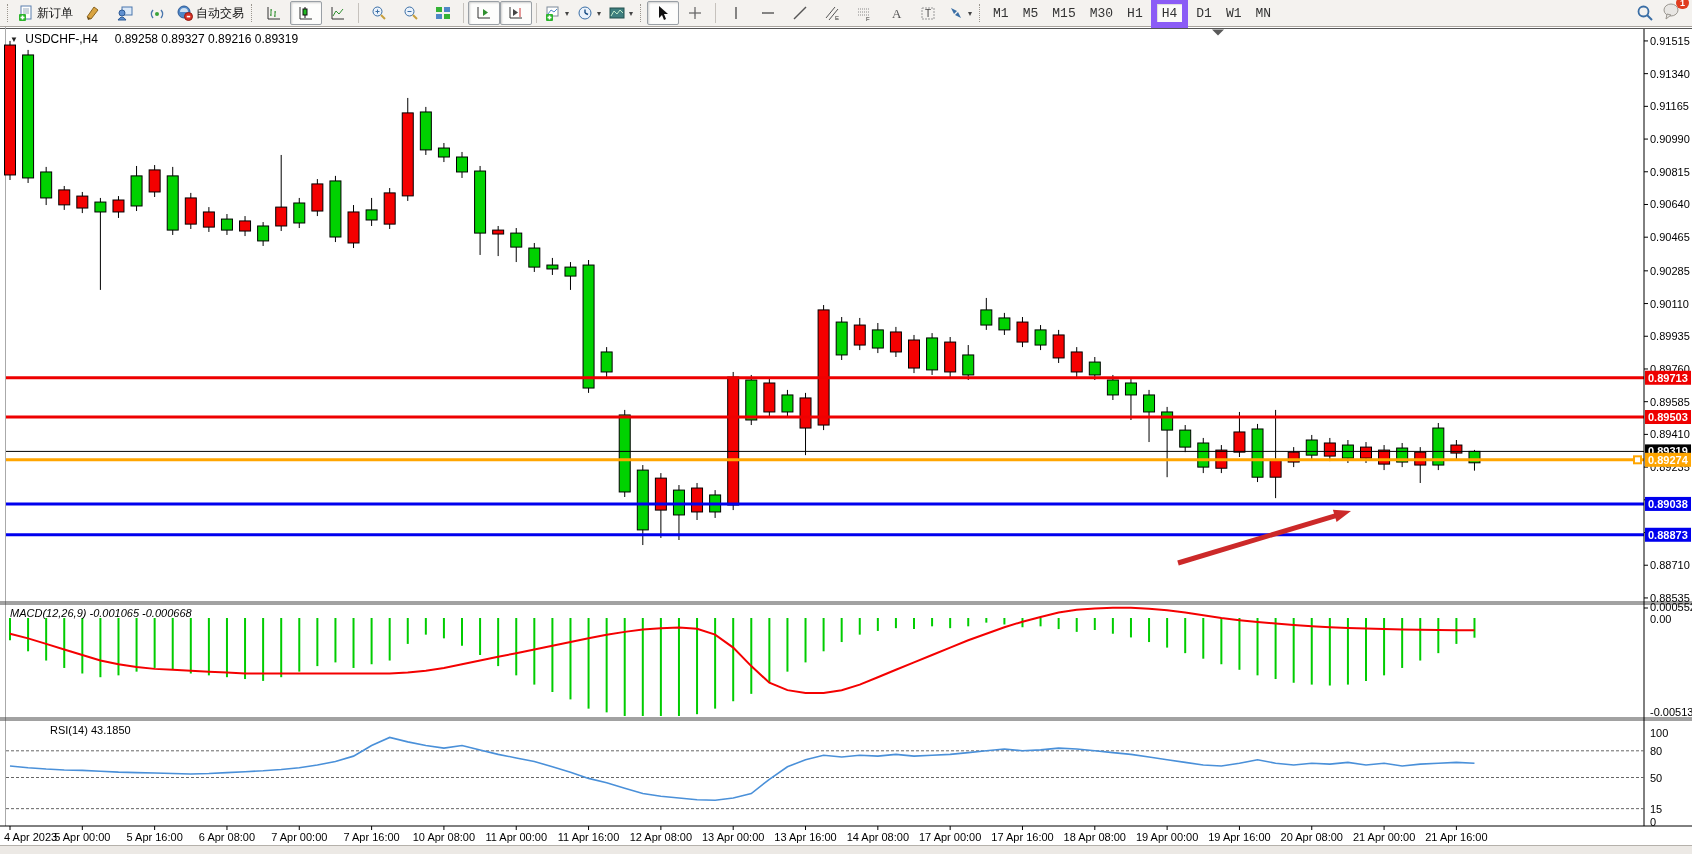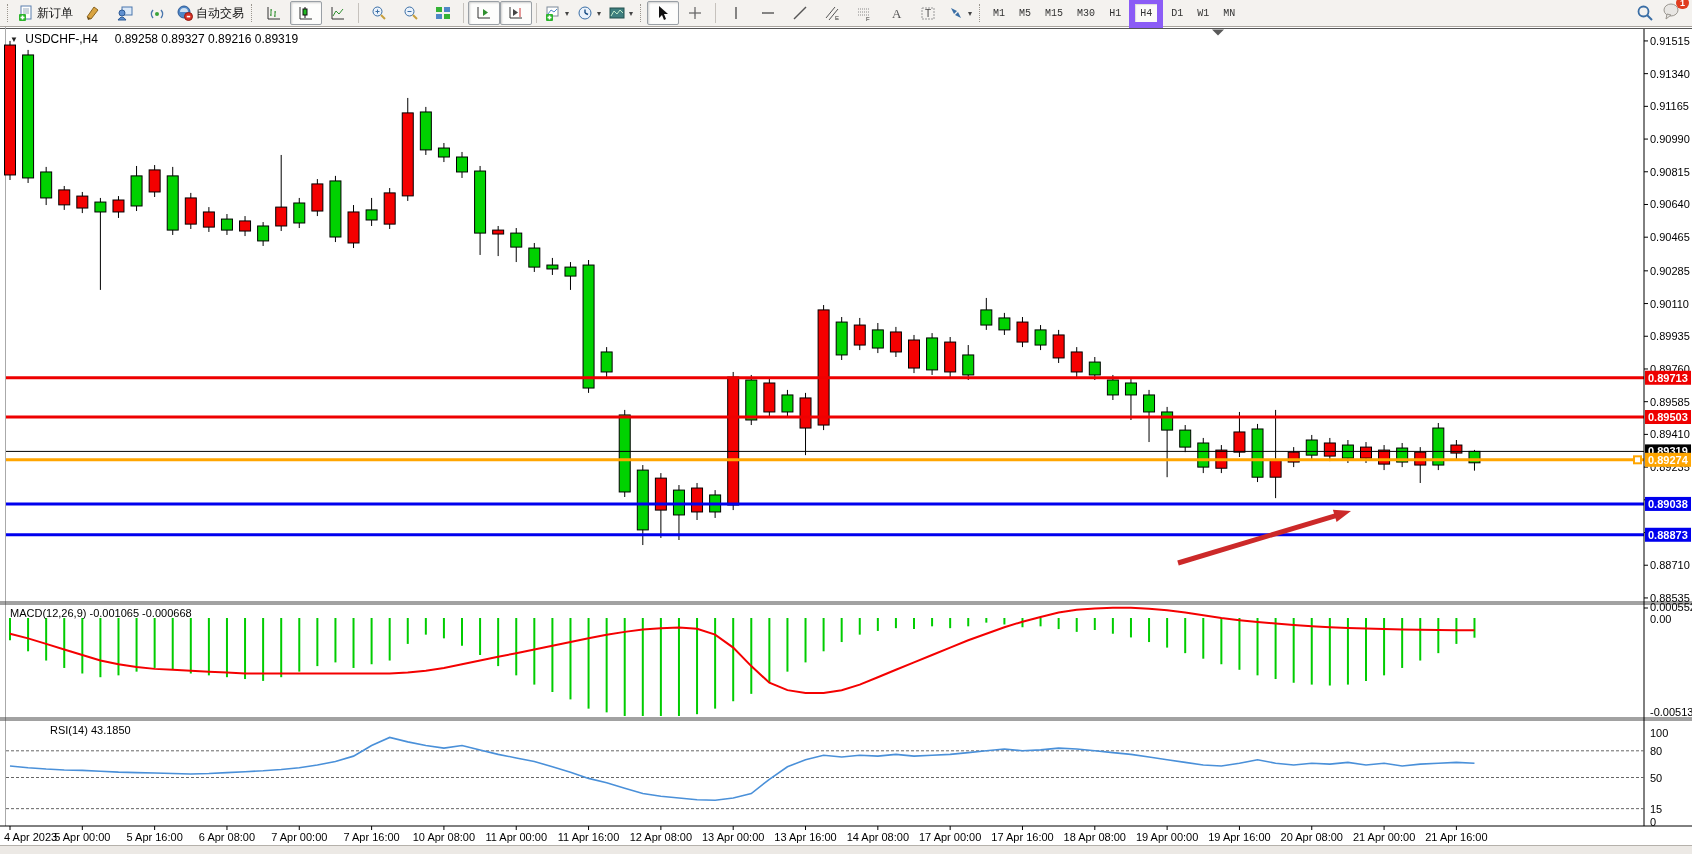--- a/index.html
+++ b/index.html
@@ -9,33 +9,33 @@
   .toolbar{position:absolute;top:0;left:0;width:1692px;height:27px;background:#f4f2ef;
            border-bottom:1px solid #a9a49e;display:flex;align-items:center;padding-left:4px;
            box-sizing:border-box;z-index:5;}
   .tbtn{height:22px;min-width:24px;display:flex;align-items:center;justify-content:center;gap:3px;
         padding:0 3px;border:1px solid transparent;border-radius:2px;font-size:12px;color:#222;text-align:center;}
   .tbtn.pressed{background:#fdfdfc;border:1px solid #9aa0a6;box-shadow:inset 1px 1px 2px rgba(0,0,0,.18);}
   .tbtn .lbl{font-size:12px;color:#111;white-space:nowrap;}
   .sep{width:1px;height:20px;background:#c6c2bd;margin:0 4px;}
   .grip{width:3px;height:18px;margin:0 3px;border-left:1px dotted #9b968f;}
   .drop{font-size:8px;color:#444;margin-left:1px;}
-  .period{height:18px;padding:0 5px;margin:0 1px;font-size:10px;color:#333;display:flex;
+  .period{height:18px;padding:0 5px;margin:0 1px;font-size:13px;color:#333;display:flex;
           align-items:center;border:1px solid transparent;font-family:"Liberation Mono","DejaVu Sans Mono",monospace;}
   .period.active{background:#fbfaf8;border:6px solid #8b5cf6;box-shadow:inset 1px 1px 1px rgba(0,0,0,.12);}
   .right-box{margin-left:auto;display:flex;align-items:center;margin-right:10px;gap:8px;}
   .badge{position:absolute;top:-5px;right:-7px;background:#e03c1f;color:#fff;border-radius:8px;
          font-size:9px;font-weight:bold;padding:1px 4px;line-height:10px;}
   
   .chartwin{position:absolute;top:27px;left:0;width:1680px;height:827px;background:#86efac;}
   #chart-svg{position:absolute;top:0;left:0;z-index:1;}
   .chart-title{position:absolute;top:5px;left:10px;font-size:12px;color:#000;z-index:3;white-space:nowrap;}
   .chart-title .arrow{font-size:8px;vertical-align:1px;margin-right:4px;color:#222;}
   .pane-title{position:absolute;left:10px;font-size:11px;color:#000;z-index:3;white-space:nowrap;}
-  .macd-title{top:580px;}
+  .macd-title{top:580px;font-style:italic;}
   .rsi-title{top:697px;margin-left:40px;}
   .statusbar{position:absolute;left:0;bottom:0;width:1692px;height:8px;background:#ece9e5;
              border-top:1px solid #b5b1ab;z-index:4;}
 </style>
 </head>
 <body>
 
 <div class="toolbar">
   <span class="grip"></span>
   <span class="tbtn">

